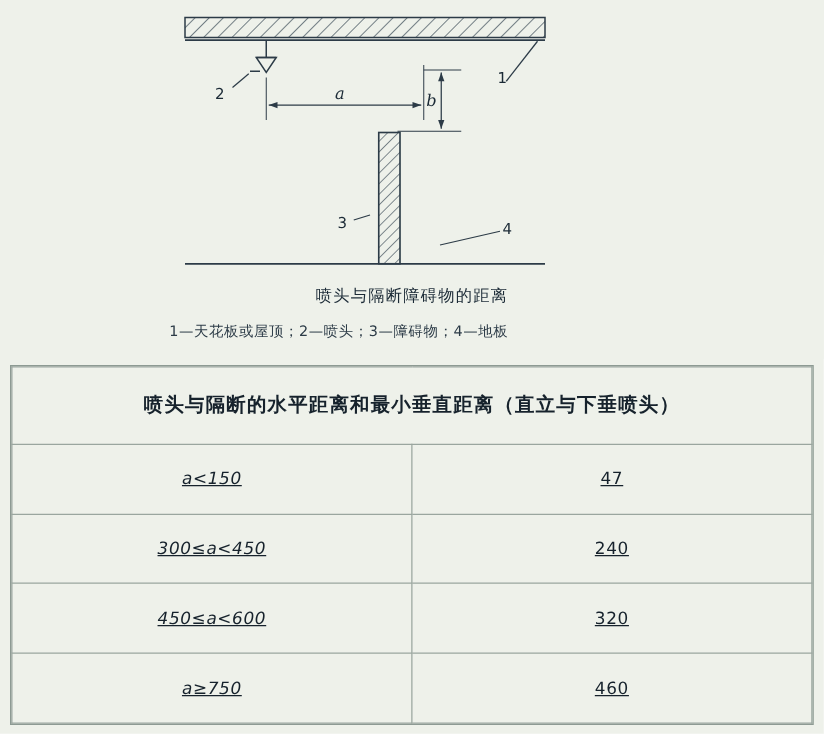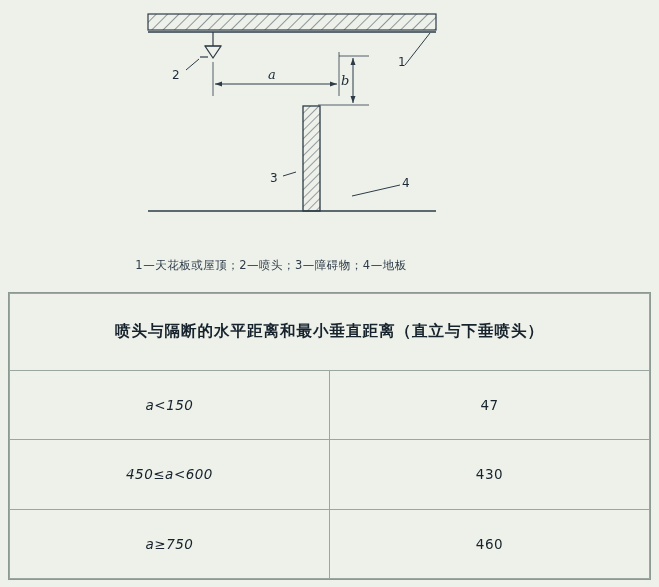--- a/index.html
+++ b/index.html
@@ -94,20 +94,21 @@
   .col-head {
     font-size: 13px;
     font-weight: bold;
     height: 40px;
     letter-spacing: 0.5px;
   }
   .cell {
     font-size: 13.5px;
     height: 34px;
     letter-spacing: 0.5px;
+    text-decoration: underline;
   }
   .ital {
     font-style: italic;
     font-family: "DejaVu Serif", serif;
   }
 </style>
 </head>
 <body>
 
 <div class="page">
@@ -168,36 +169,41 @@
 
       <text x="398" y="66" font-family="DejaVu Sans, sans-serif" font-size="12" fill="#1b2a36">1</text>
       <text x="172" y="79" font-family="DejaVu Sans, sans-serif" font-size="12" fill="#1b2a36">2</text>
       <text x="270" y="182" font-family="DejaVu Sans, sans-serif" font-size="12" fill="#1b2a36">3</text>
       <text x="402" y="187" font-family="DejaVu Sans, sans-serif" font-size="12" fill="#1b2a36">4</text>
 
       <text x="268" y="79" font-family="DejaVu Serif, serif" font-style="italic" font-size="13" fill="#1b2a36">a</text>
       <text x="341" y="85" font-family="DejaVu Serif, serif" font-style="italic" font-size="13" fill="#1b2a36">b</text>
     </svg>
 
+    <div class="fig-caption">喷头与隔断障碍物的距离</div>
     <div class="fig-legend">1—天花板或屋顶；2—喷头；3—障碍物；4—地板</div>
   </div>
 
   <div class="table-panel">
     <table class="data">
       <tbody>
         <tr>
           <td class="tbl-title" colspan="2">喷头与隔断的水平距离和最小垂直距离（直立与下垂喷头）</td>
         </tr>
         <tr>
           <td class="cell ital">a&lt;150</td>
           <td class="cell">47</td>
         </tr>
         <tr>
+          <td class="cell ital">300≤a&lt;450</td>
+          <td class="cell">240</td>
+        </tr>
+        <tr>
           <td class="cell ital">450≤a&lt;600</td>
-          <td class="cell">430</td>
+          <td class="cell">320</td>
         </tr>
         <tr>
           <td class="cell ital">a≥750</td>
           <td class="cell">460</td>
         </tr>
       </tbody>
     </table>
   </div>
 
 </div>

